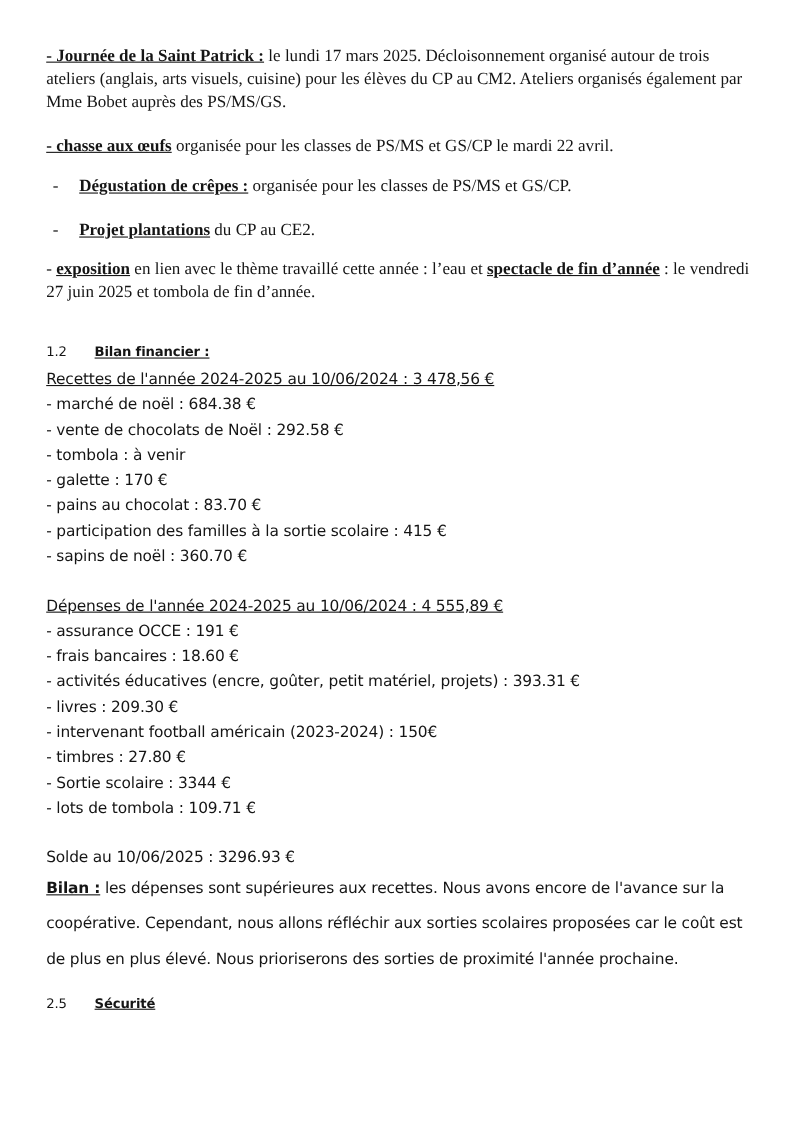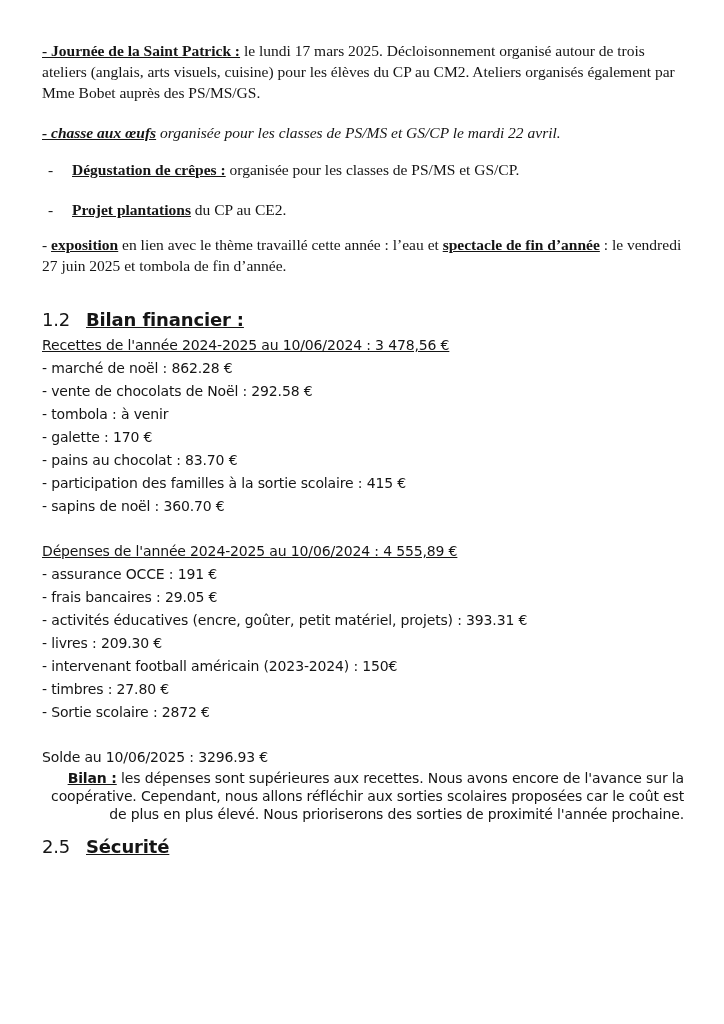--- a/index.html
+++ b/index.html
@@ -4,36 +4,36 @@
 <style>
   html, body { margin:0; padding:0; background:#ffffff; }
   body { width:724px; height:1024px; overflow:hidden; color:#151515; }
   .page { box-sizing:border-box; width:724px; height:844px; padding:40px 40px 0 42px; background:#ffffff; }
 
   
   .serif { font-family:"Liberation Serif", serif; font-size:15.5px; line-height:21px; }
   p { margin:0; }
   .bu { font-weight:bold; text-decoration:underline; }
   .para-sp  { margin-bottom:19px; }
-  .para-ch  { margin-bottom:16px;font-style:italic; }
+  .para-ch  { margin-bottom:16px; }
   .bullet   { display:flex; margin-left:6px; }
   .bullet .bdash { width:24px; flex:none; }
   .bullet-1 { margin-bottom:19px; }
   .bullet-2 { margin-bottom:14px; }
 
   
   .comic { font-family:"DejaVu Sans", sans-serif; font-size:14px; line-height:23px; letter-spacing:-0.15px; }
-  .sec-head { margin-top:32px; font-size:18px; line-height:24px; }
+  .sec-head { margin-top:32px; font-size:12px; line-height:24px; }
   .sec-head .sec-num { display:inline-block; width:44px; font-weight:normal; }
   .sec-head .sec-title { font-weight:bold; text-decoration:underline; }
   .fin-heading { margin-top:2px; text-decoration:underline; }
   .fin-heading.dep { margin-top:22px;text-decoration:underline; }
   .fin-list { margin:0; }
   .solde { margin-top:22px; }
-  .bilan { line-height:18px;text-align:right; }
+  .bilan { line-height:32px; }
   .sec-head.last { margin-top:12px; }
 </style>
 </head>
 <body>
 
 <div class="page">
 
   <p class="serif para-sp"><span class="bu">- Journée de la Saint Patrick :</span><span> le lundi 17 mars 2025. Décloisonnement organisé autour de trois ateliers (anglais, arts visuels, cuisine) pour les élèves du CP au CM2. Ateliers organisés également par Mme Bobet auprès des PS/MS/GS.</span></p>
 
   <p class="serif para-ch"><span class="bu">- chasse aux œufs</span><span> organisée pour les classes de PS/MS et GS/CP le mardi 22 avril.</span></p>
@@ -49,38 +49,39 @@
   </div>
 
   <p class="serif"><span>- </span><span class="bu">exposition</span><span> en lien avec le thème travaillé cette année : l’eau et </span><span class="bu">spectacle de fin d’année</span><span> : le vendredi 27 juin 2025 et tombola de fin d’année.</span></p>
 
   <div class="comic sec-head">
     <span class="sec-num">1.2</span><span class="sec-title">Bilan financier :</span>
   </div>
 
   <div class="comic fin-heading">Recettes de l'année 2024-2025 au 10/06/2024 : 3 478,56 €</div>
   <div class="comic fin-list">
-      <div class="fin-item">- marché de noël : 862.28 €</div>
+      <div class="fin-item">- marché de noël : 684.38 €</div>
       <div class="fin-item">- vente de chocolats de Noël : 292.58 €</div>
       <div class="fin-item">- tombola : à venir</div>
       <div class="fin-item">- galette : 170 €</div>
       <div class="fin-item">- pains au chocolat : 83.70 €</div>
       <div class="fin-item">- participation des familles à la sortie scolaire : 415 €</div>
       <div class="fin-item">- sapins de noël : 360.70 €</div>
     </div>
 
   <div class="comic fin-heading dep">Dépenses de l'année 2024-2025 au 10/06/2024 : 4 555,89 €</div>
   <div class="comic fin-list">
       <div class="fin-item">- assurance OCCE : 191 €</div>
-      <div class="fin-item">- frais bancaires : 29.05 €</div>
+      <div class="fin-item">- frais bancaires : 18.60 €</div>
       <div class="fin-item">- activités éducatives (encre, goûter, petit matériel, projets) : 393.31 €</div>
       <div class="fin-item">- livres : 209.30 €</div>
       <div class="fin-item">- intervenant football américain (2023-2024) : 150€</div>
       <div class="fin-item">- timbres : 27.80 €</div>
-      <div class="fin-item">- Sortie scolaire :  2872 €</div>
+      <div class="fin-item">- Sortie scolaire :  3344 €</div>
+      <div class="fin-item">- lots de tombola : 109.71 €</div>
     </div>
 
   <div class="comic solde">Solde au 10/06/2025 : 3296.93 €</div>
 
   <p class="comic bilan"><span class="bu">Bilan :</span><span> les dépenses sont supérieures aux recettes. Nous avons encore de l'avance sur la coopérative. Cependant, nous allons réfléchir aux sorties scolaires proposées car le coût est de plus en plus élevé. Nous prioriserons des sorties de proximité l'année prochaine.</span></p>
 
   <div class="comic sec-head last">
     <span class="sec-num">2.5</span><span class="sec-title">Sécurité</span>
   </div>
 

